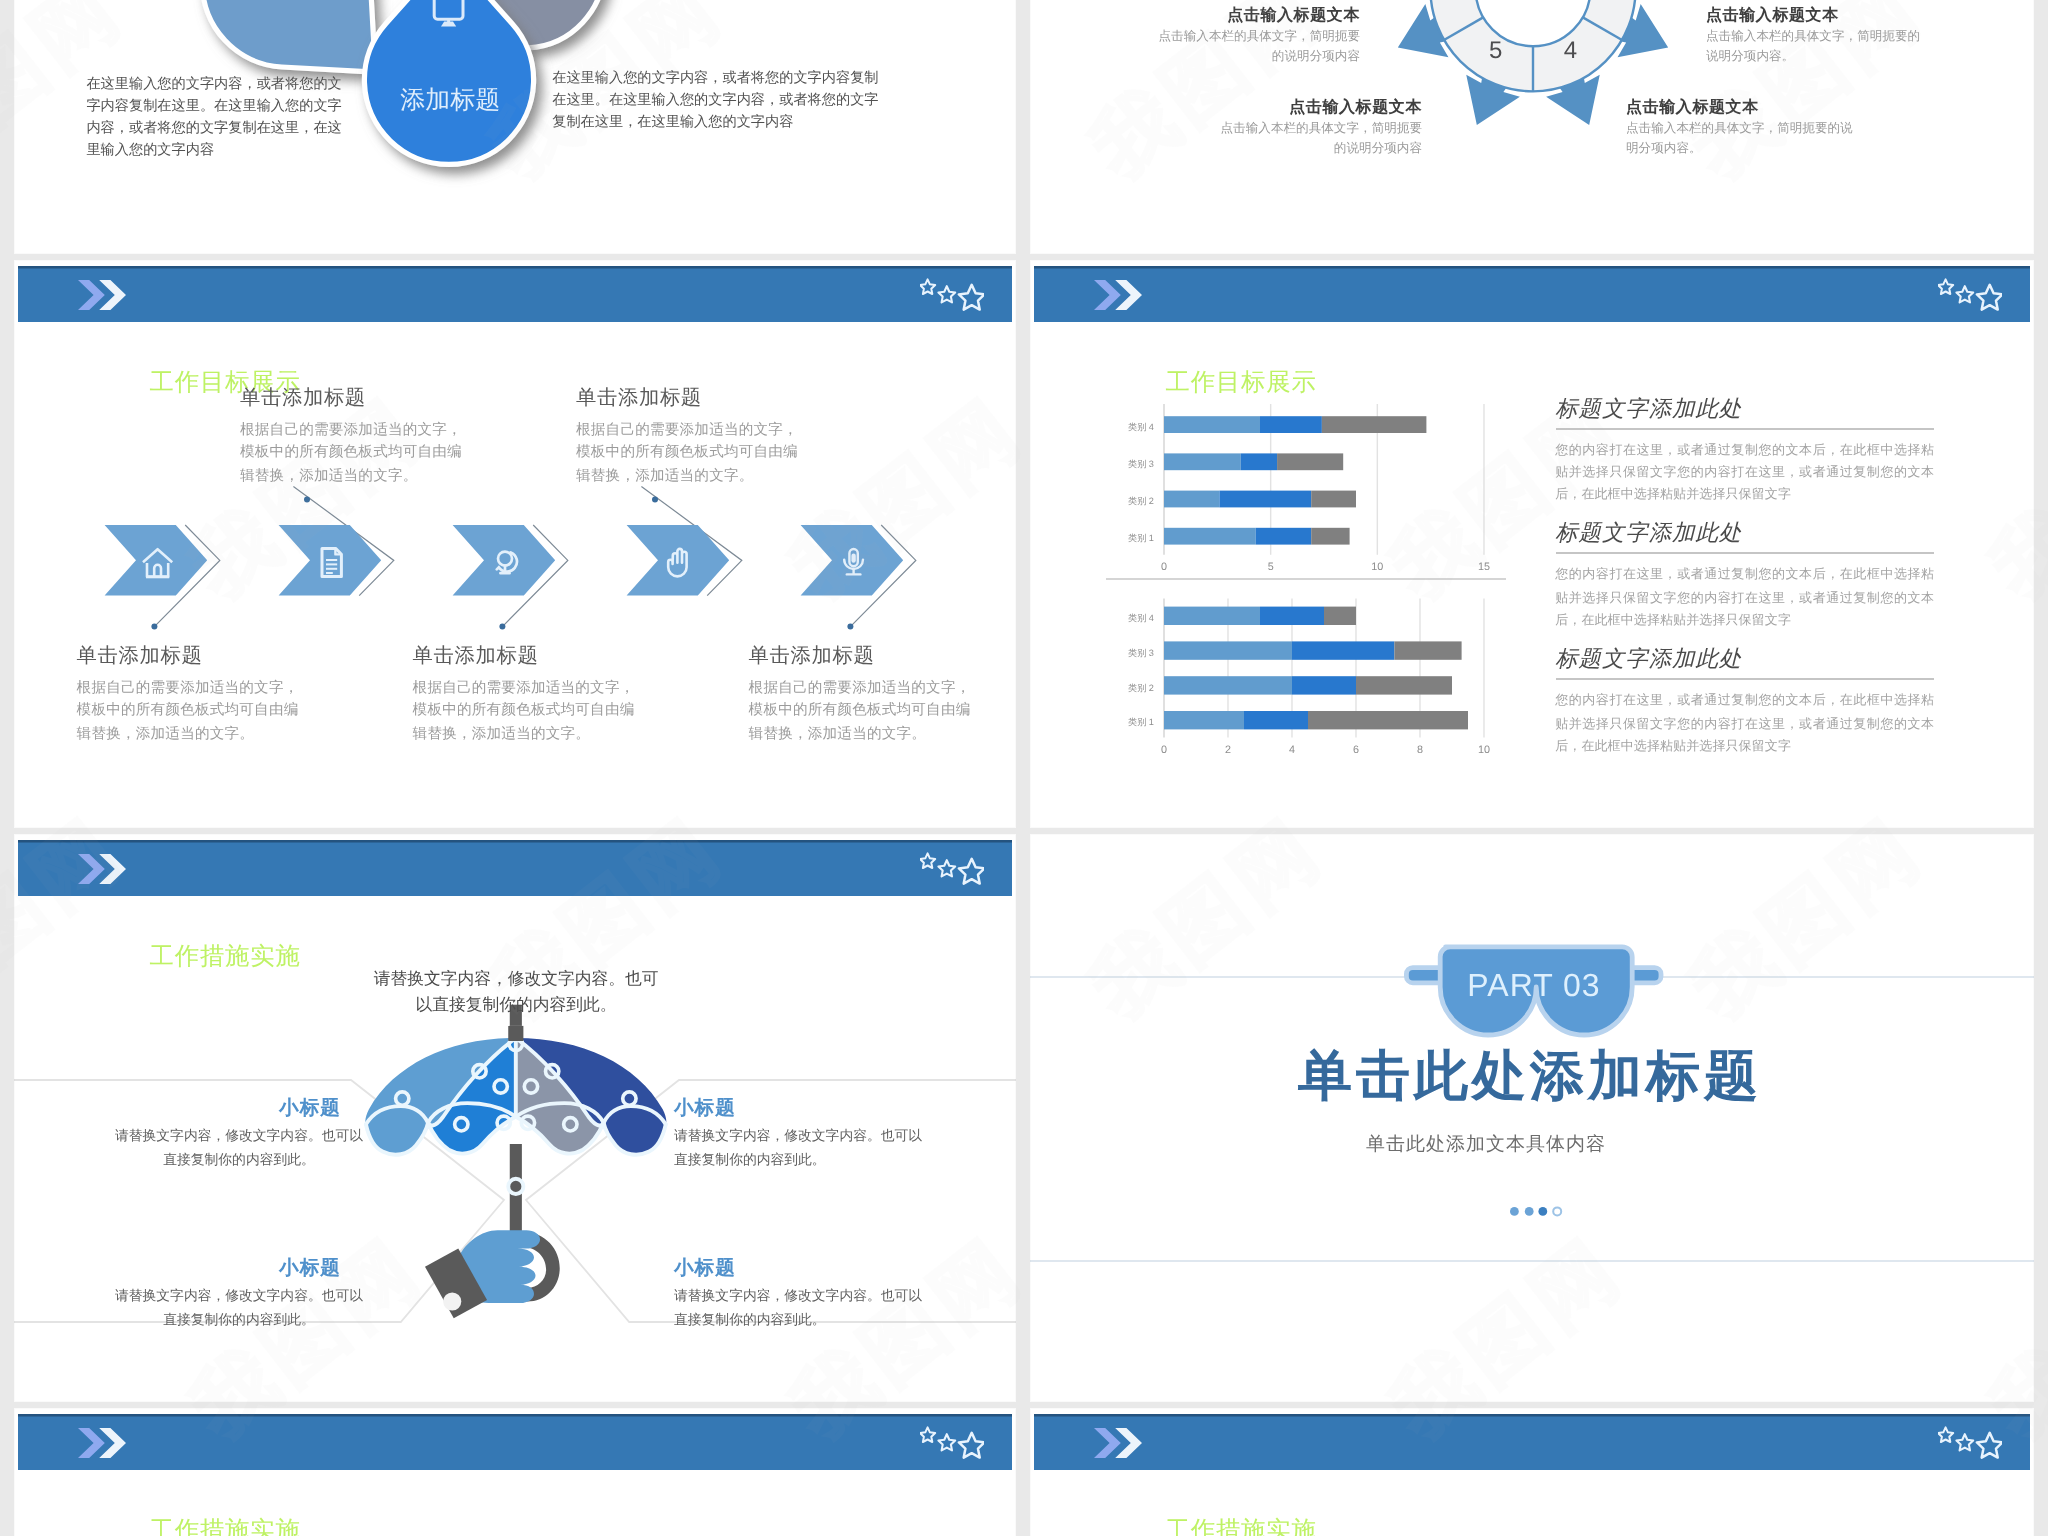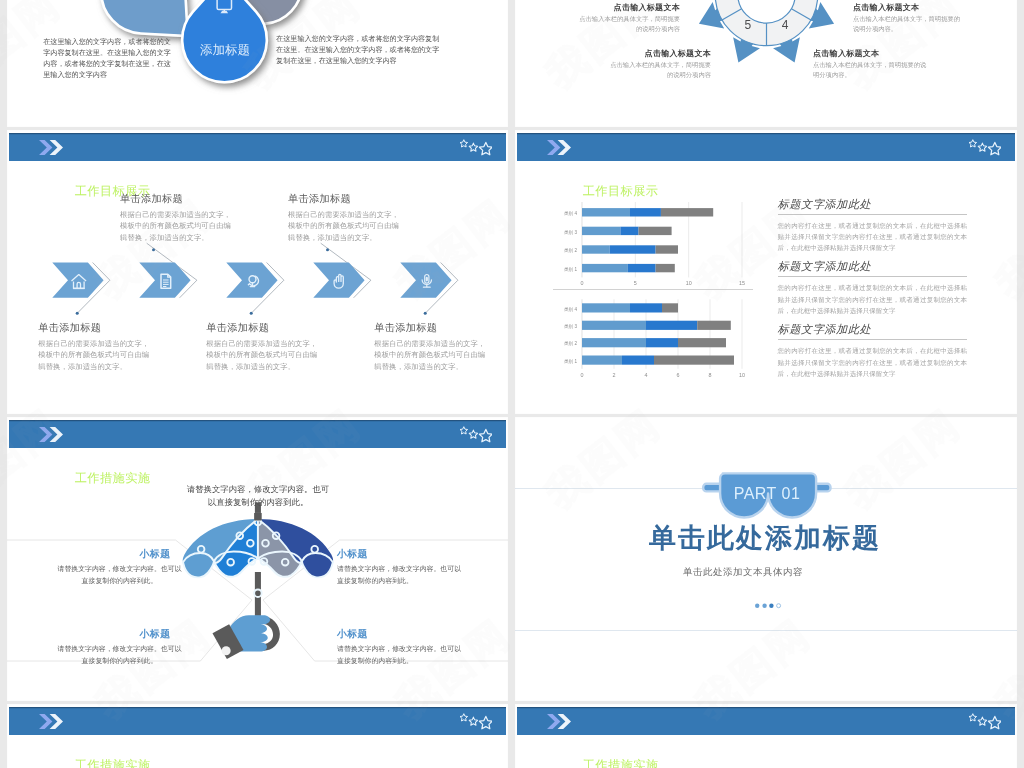--- a/index.html
+++ b/index.html
@@ -424,21 +424,21 @@
     <div class="sectline" style="top:213px;"></div>
     <svg class="band" viewBox="0 0 502 284">
       <g stroke="#b8d3ee" stroke-width="2.4" stroke-linejoin="round">
         <rect x="188.2" y="66.8" width="127.3" height="7.6" rx="3.2" fill="#5b9bd5"></rect>
         <path d="M207.8 56.4 h88.3 a5 5 0 0 1 5 5 v15.1
                  a24 24 0 0 1 -24 24 a24 24 0 0 1 -24 -24
                  a24 24 0 0 1 -24 24 a24 24 0 0 1 -24 -24
                  v-15.1 a5 5 0 0 1 5 -5 z" fill="#5b9bd5"></path>
       </g>
     </svg>
-    <div class="t" style="left:177px;top:68px;width:150px;text-align:center;font-size:16px;color:#def0fd;letter-spacing:0.5px;">PART 01</div>
+    <div class="t" style="left:177px;top:68px;width:150px;text-align:center;font-size:16px;color:#def0fd;letter-spacing:0.5px;">PART 03</div>
     <div class="t" style="left:78px;top:149px;width:300px;text-align:center;font-size:9.5px;color:#6d6d6d;letter-spacing:0.5px;">单击此处添加文本具体内容</div>
     <div class="t" style="left:50px;top:103px;width:400px;text-align:center;font-size:27px;font-weight:bold;color:#35699c;letter-spacing:2px;">单击此处添加标题</div>
     <svg class="band" viewBox="0 0 502 284">
       <circle cx="242.2" cy="188.7" r="2.2" fill="#6ba3d6"></circle>
       <circle cx="249.6" cy="188.7" r="2.2" fill="#6ba3d6"></circle>
       <circle cx="256.4" cy="188.7" r="2.2" fill="#3b7fc0"></circle>
       <circle cx="263.6" cy="188.7" r="2" fill="none" stroke="#9dc3e6" stroke-width="1"></circle>
     </svg>
   </div>
 

